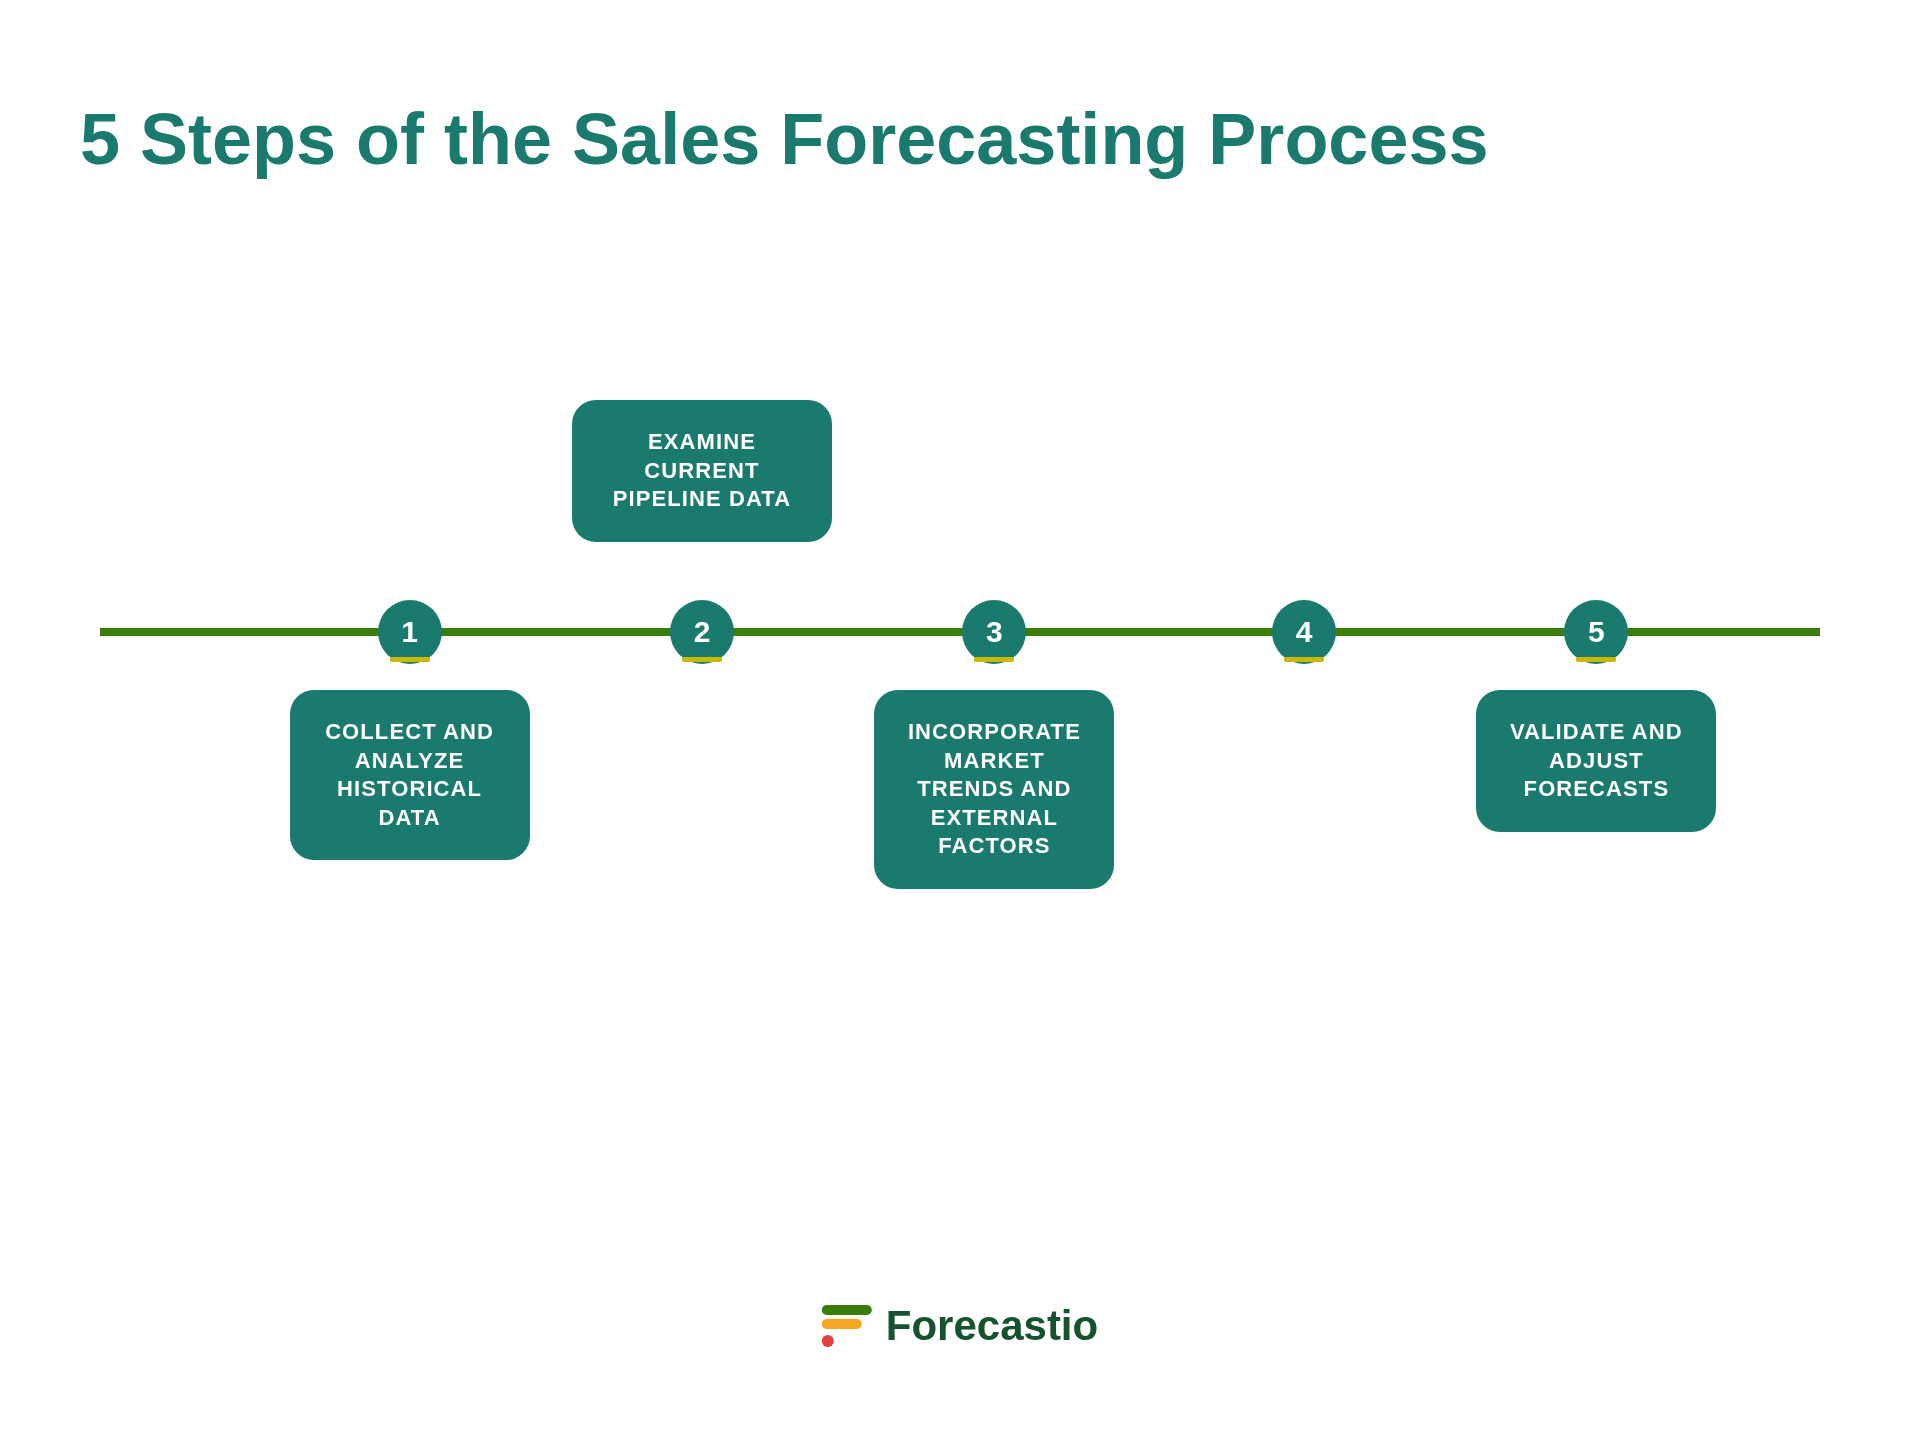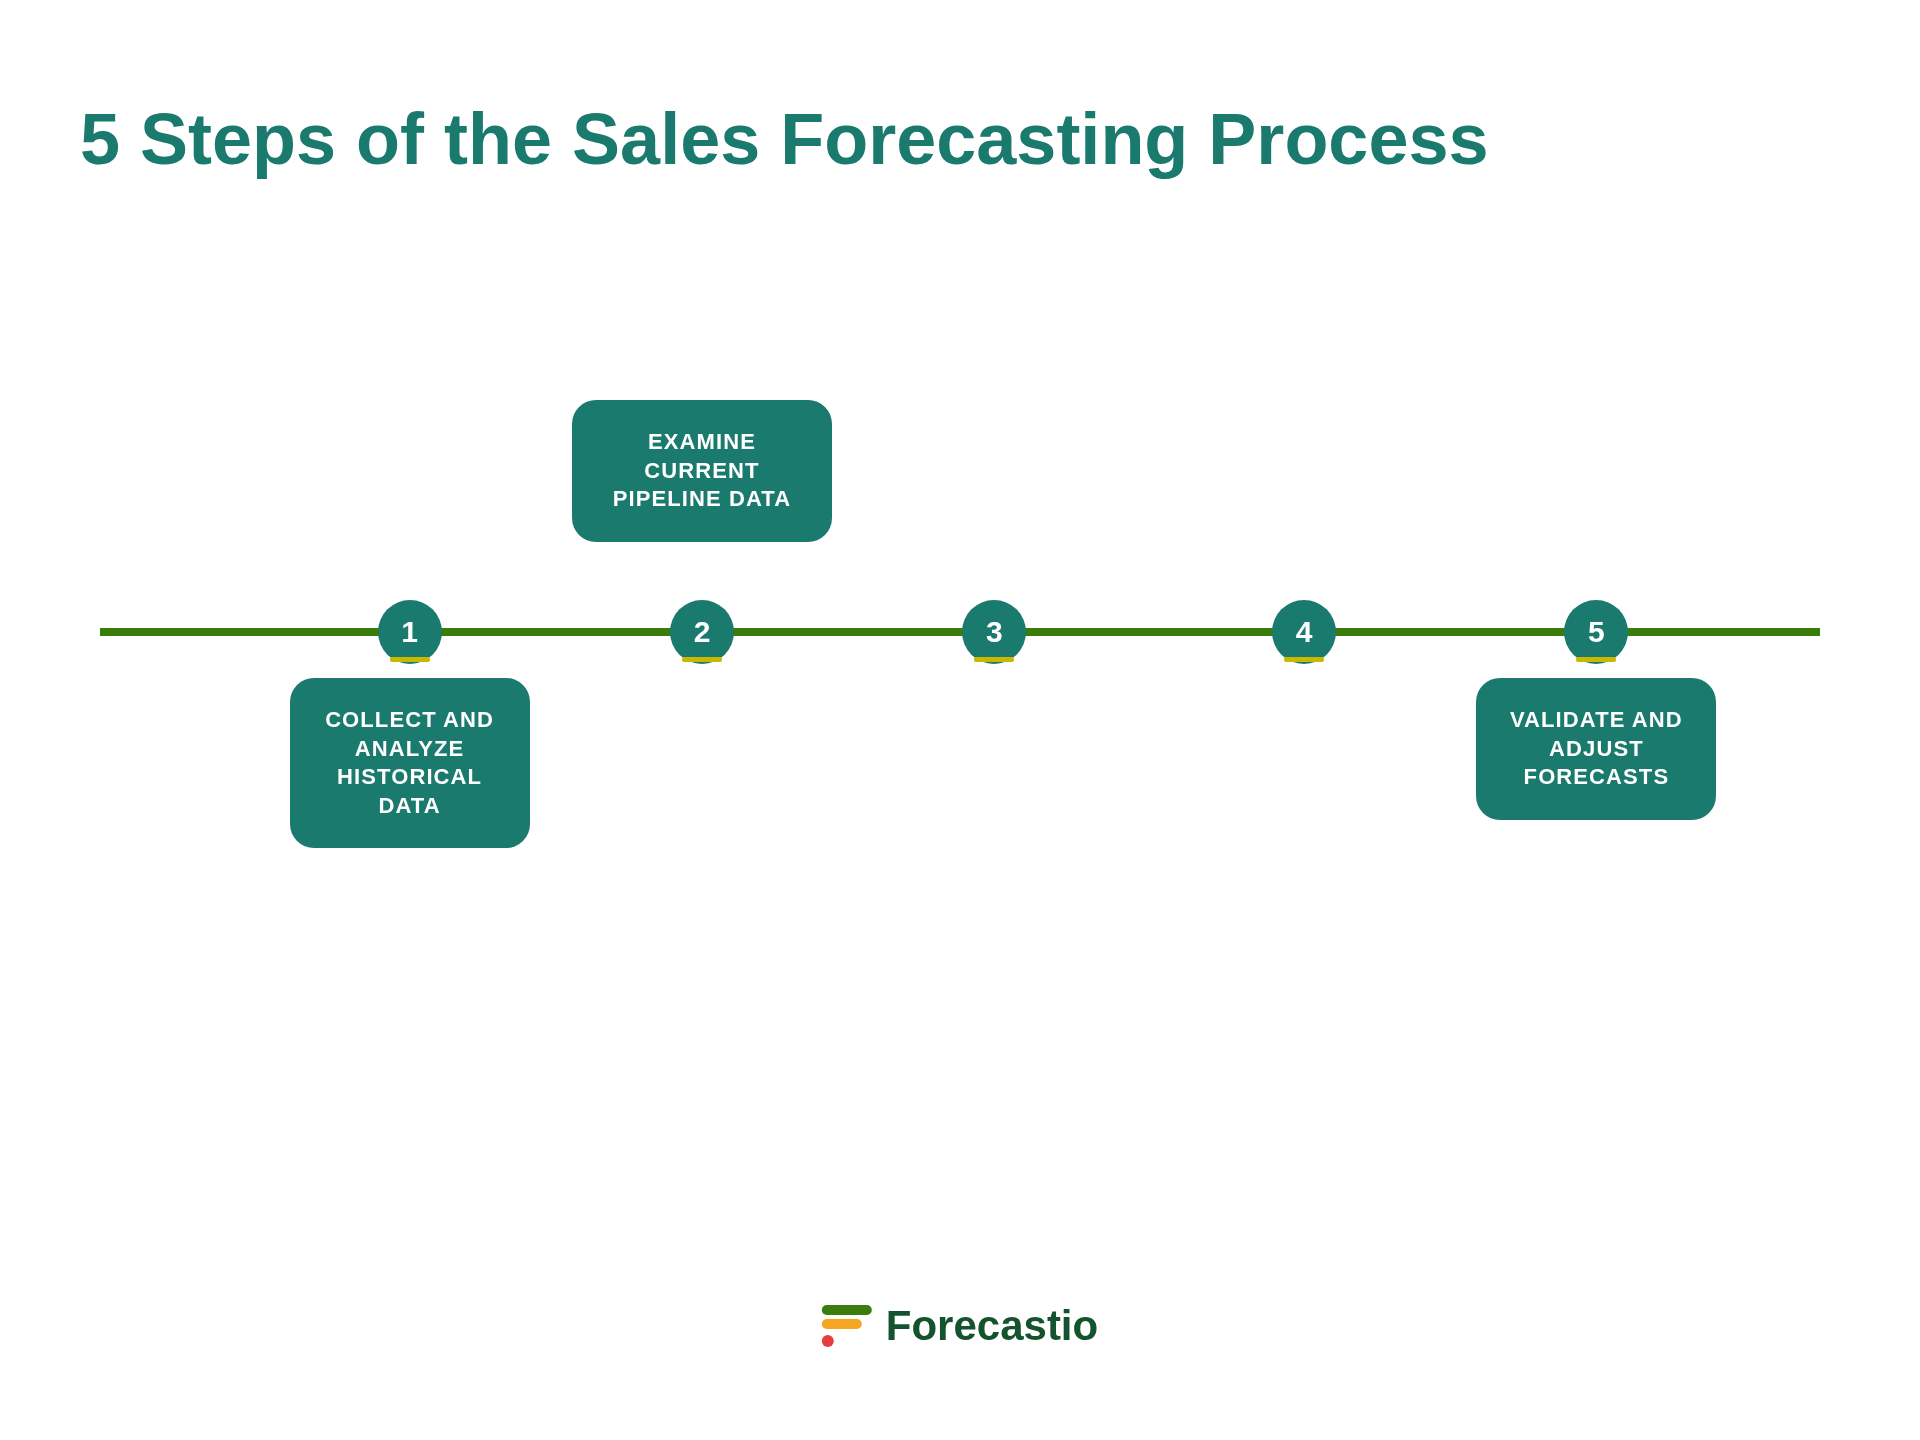--- a/index.html
+++ b/index.html
@@ -106,21 +106,21 @@
       width: 260px;
       transform: translateX(-50%);
     }
 
     .box-step2 { left: 35%; }
     .box-step4 { left: 70%; }
 
     
     .box-below {
       position: absolute;
-      top: 298px;
+      top: 310px;
       background: #1a7a6e;
       border-radius: 24px;
       padding: 28px 30px;
       text-align: center;
       color: white;
       font-size: 22px;
       font-weight: 800;
       letter-spacing: 0.05em;
       line-height: 1.3;
       width: 240px;
@@ -204,20 +204,23 @@
     <span>4</span>
   </div>
   <div class="step-circle step-5-circle">
     <span>5</span>
   </div>
 
   <div class="box-below box-step1">
     <span>COLLECT AND ANALYZE HISTORICAL DATA</span>
   </div>
 
+  <div class="box-below box-step3">
+    <span>INCORPORATE MARKET TRENDS AND EXTERNAL FACTORS</span>
+  </div>
 
   <div class="box-below box-step5">
     <span>VALIDATE AND ADJUST FORECASTS</span>
   </div>
 
 </div>
 
 <div class="logo-container">
   <div class="logo-icon">
     <div class="logo-bar logo-bar-1"></div>

